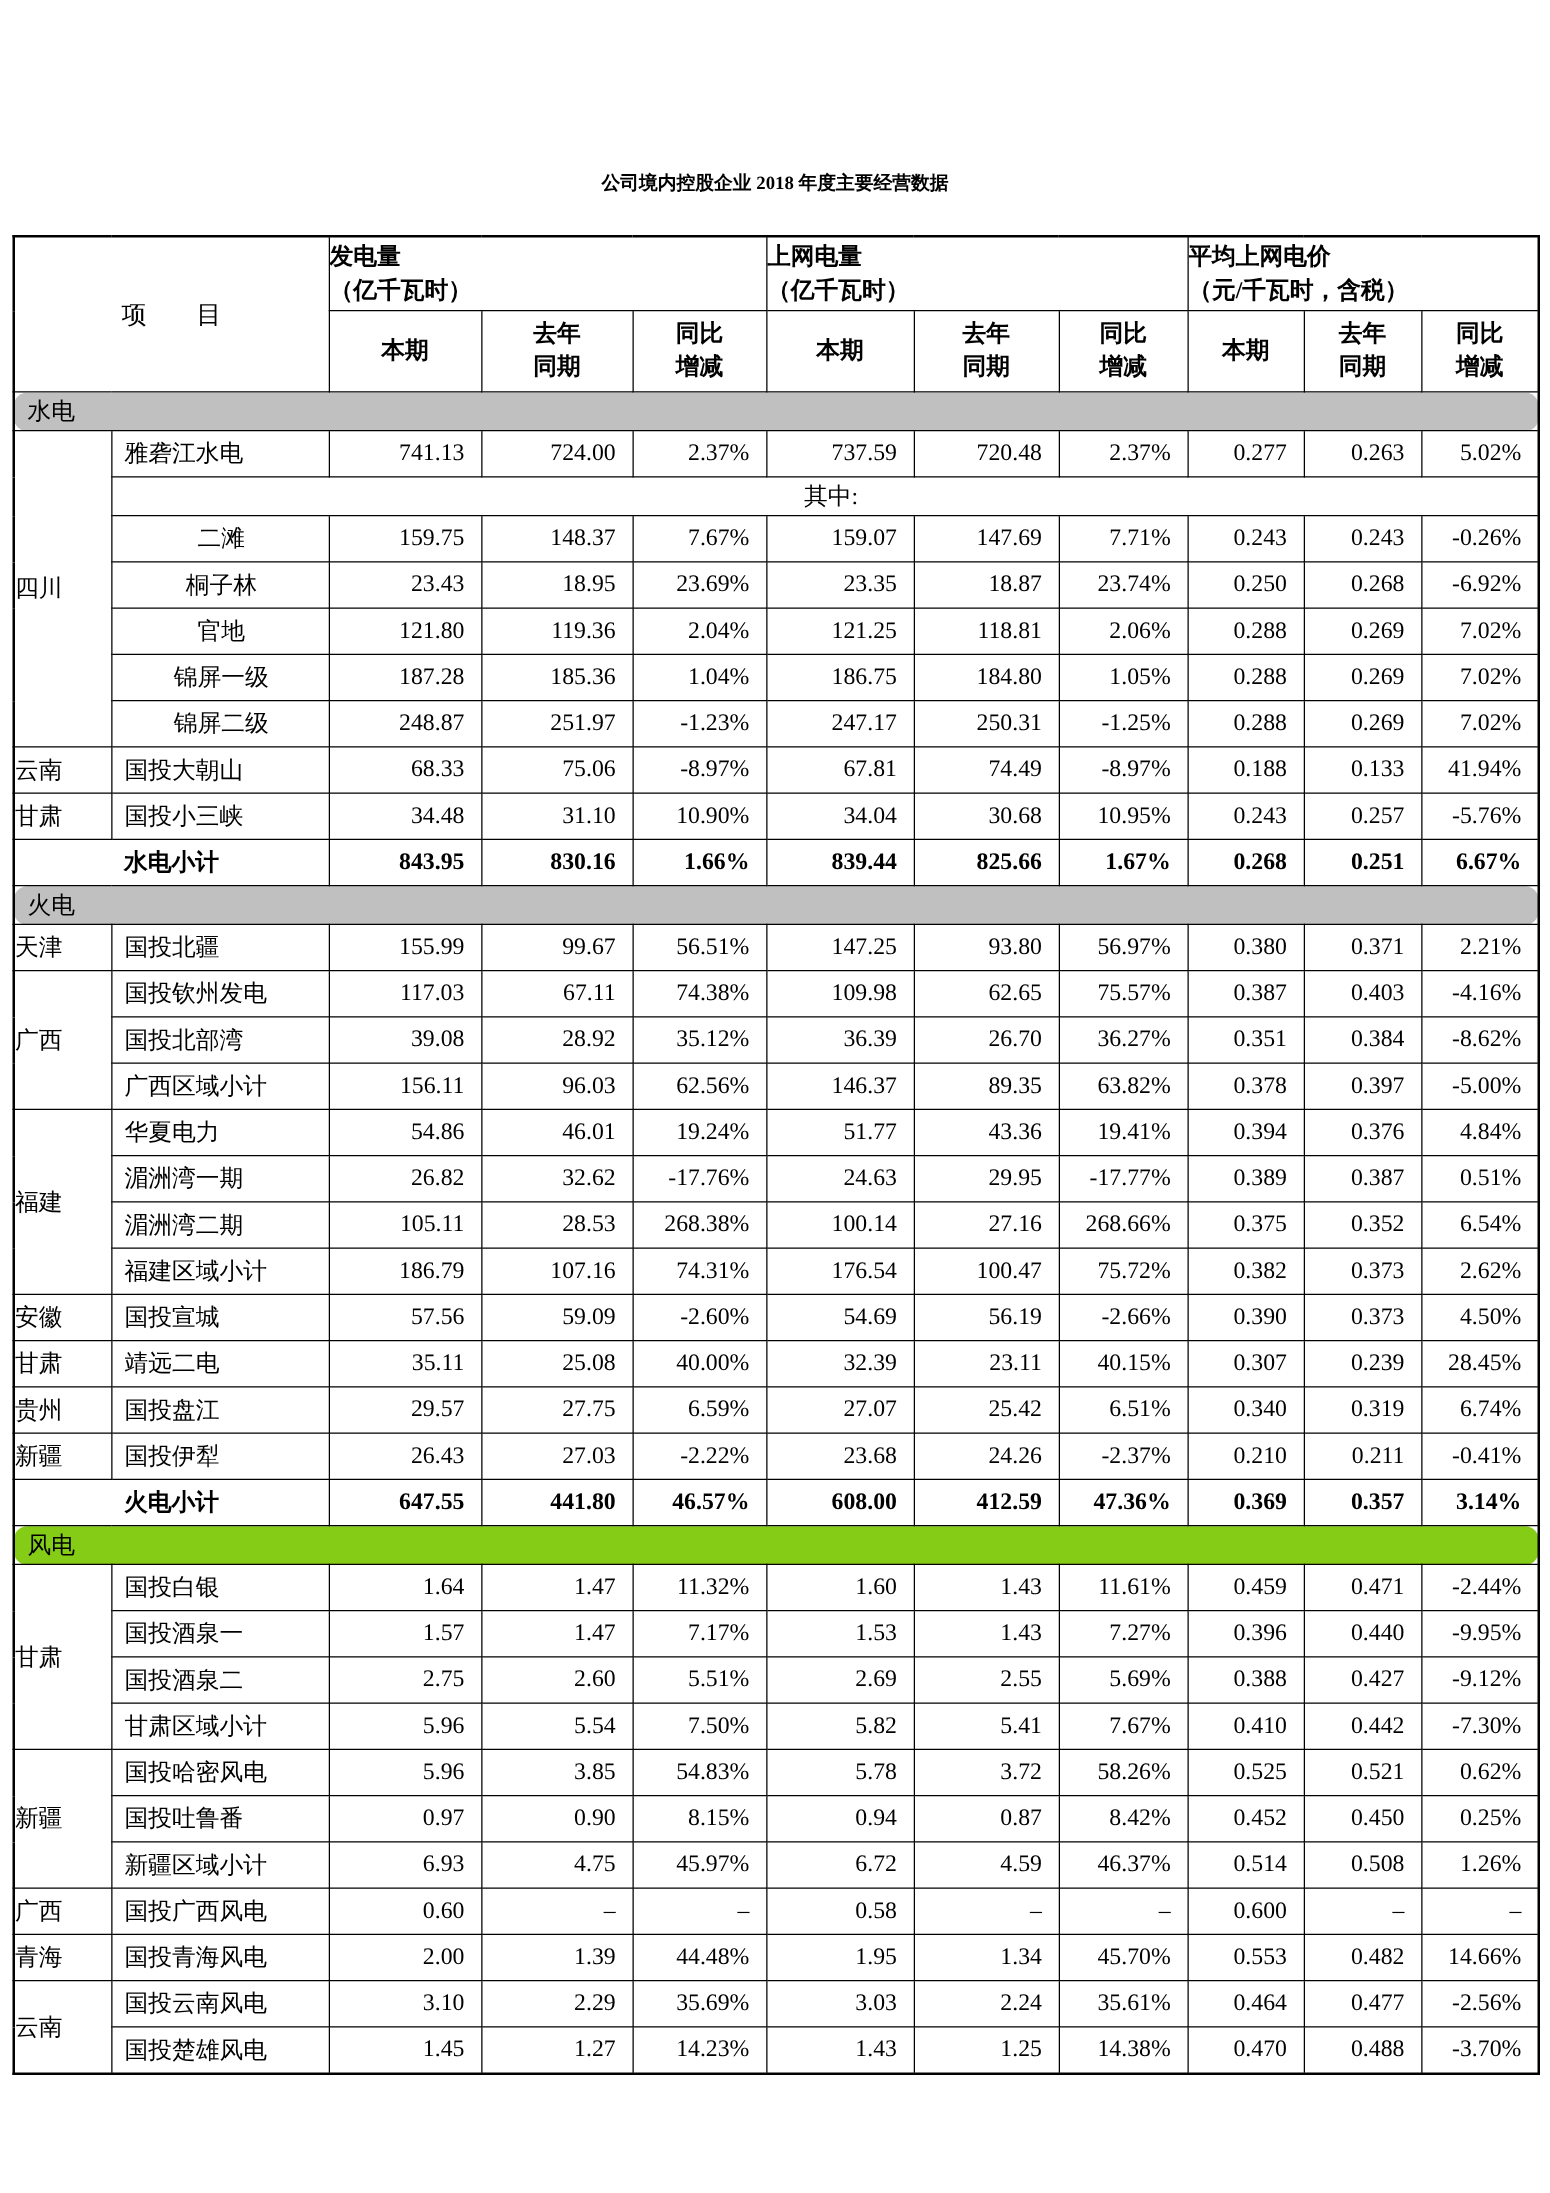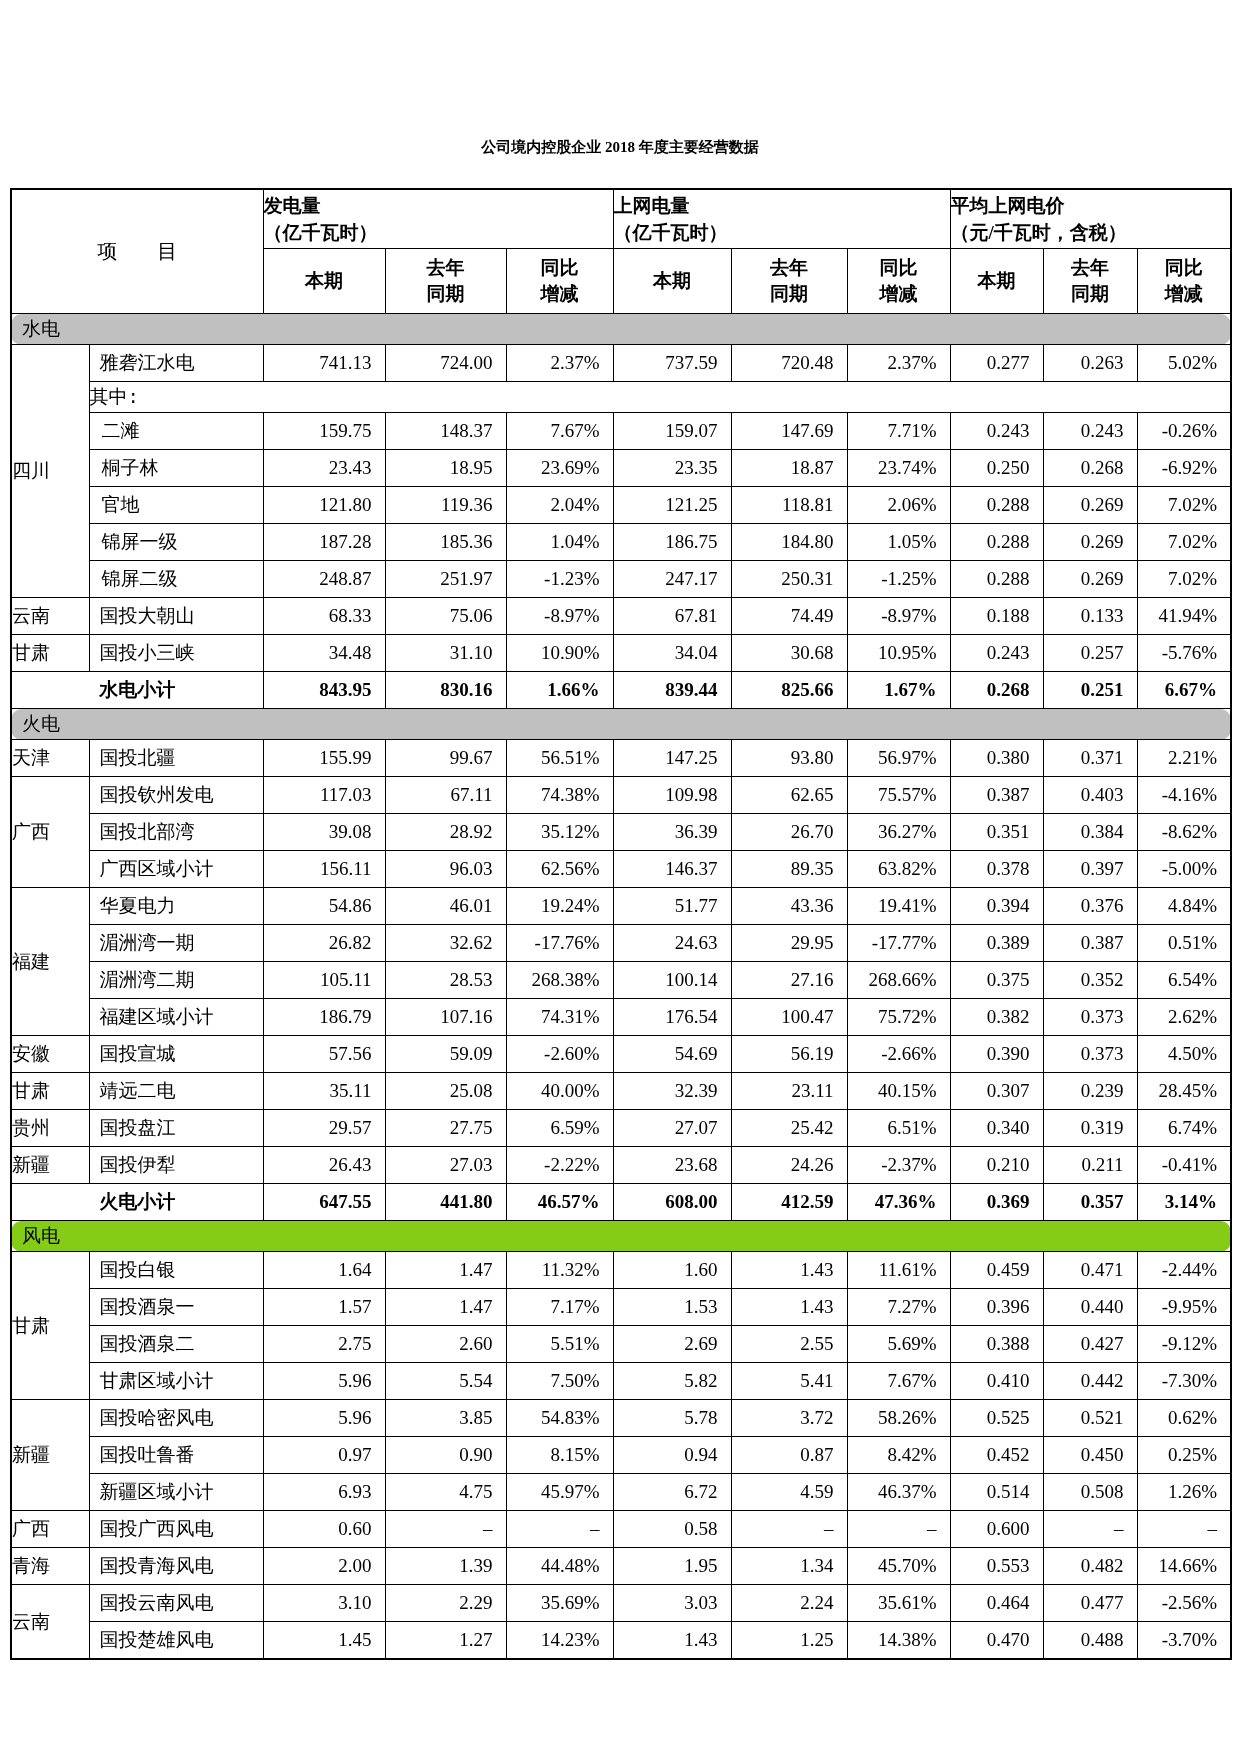--- a/index.html
+++ b/index.html
@@ -23,24 +23,24 @@
   col.c4{width:118px} col.c5{width:116px} col.c6{width:103px}
   col.c7{width:93px}  col.c8{width:94px}  col.c9{width:94px}
   .item-hd { white-space:pre; text-align:center; font-weight:normal; font-size:20px; }
   .grp { text-align:left; font-weight:bold; height:58px; }
   .grp div { line-height:27px; }
   .sub { text-align:center; font-weight:bold; height:64px; }
   .sub div { line-height:26px; }
   .section-cell { background:#c0c0c0; padding-left:10px; height:30px;border-radius:11px; }
   .data-row td { height:36px; }
   .note-row td { height:30px; }
-  .note-cell { text-align:left;font-family:Liberation Mono, monospace; }
+  .note-cell { padding-left:10px; text-align:center; }
   .region-cell { text-align:left; }
   .name-cell { padding-left:10px; text-align:left; }
-  .name-cell.indent { text-align:left; padding-right:10px; padding-left:12px; }
+  .name-cell.indent { text-align:center; padding-right:10px; padding-left:12px; }
   .num-cell { text-align:right; padding-right:13px; }
   .subtotal-row td { font-weight:bold; }
   .subtotal-cell { text-align:center; }
 </style>
 </head>
 <body>
 
 <div class="page-title">公司境内控股企业 2018 年度主要经营数据</div>
 
 <table class="main">

